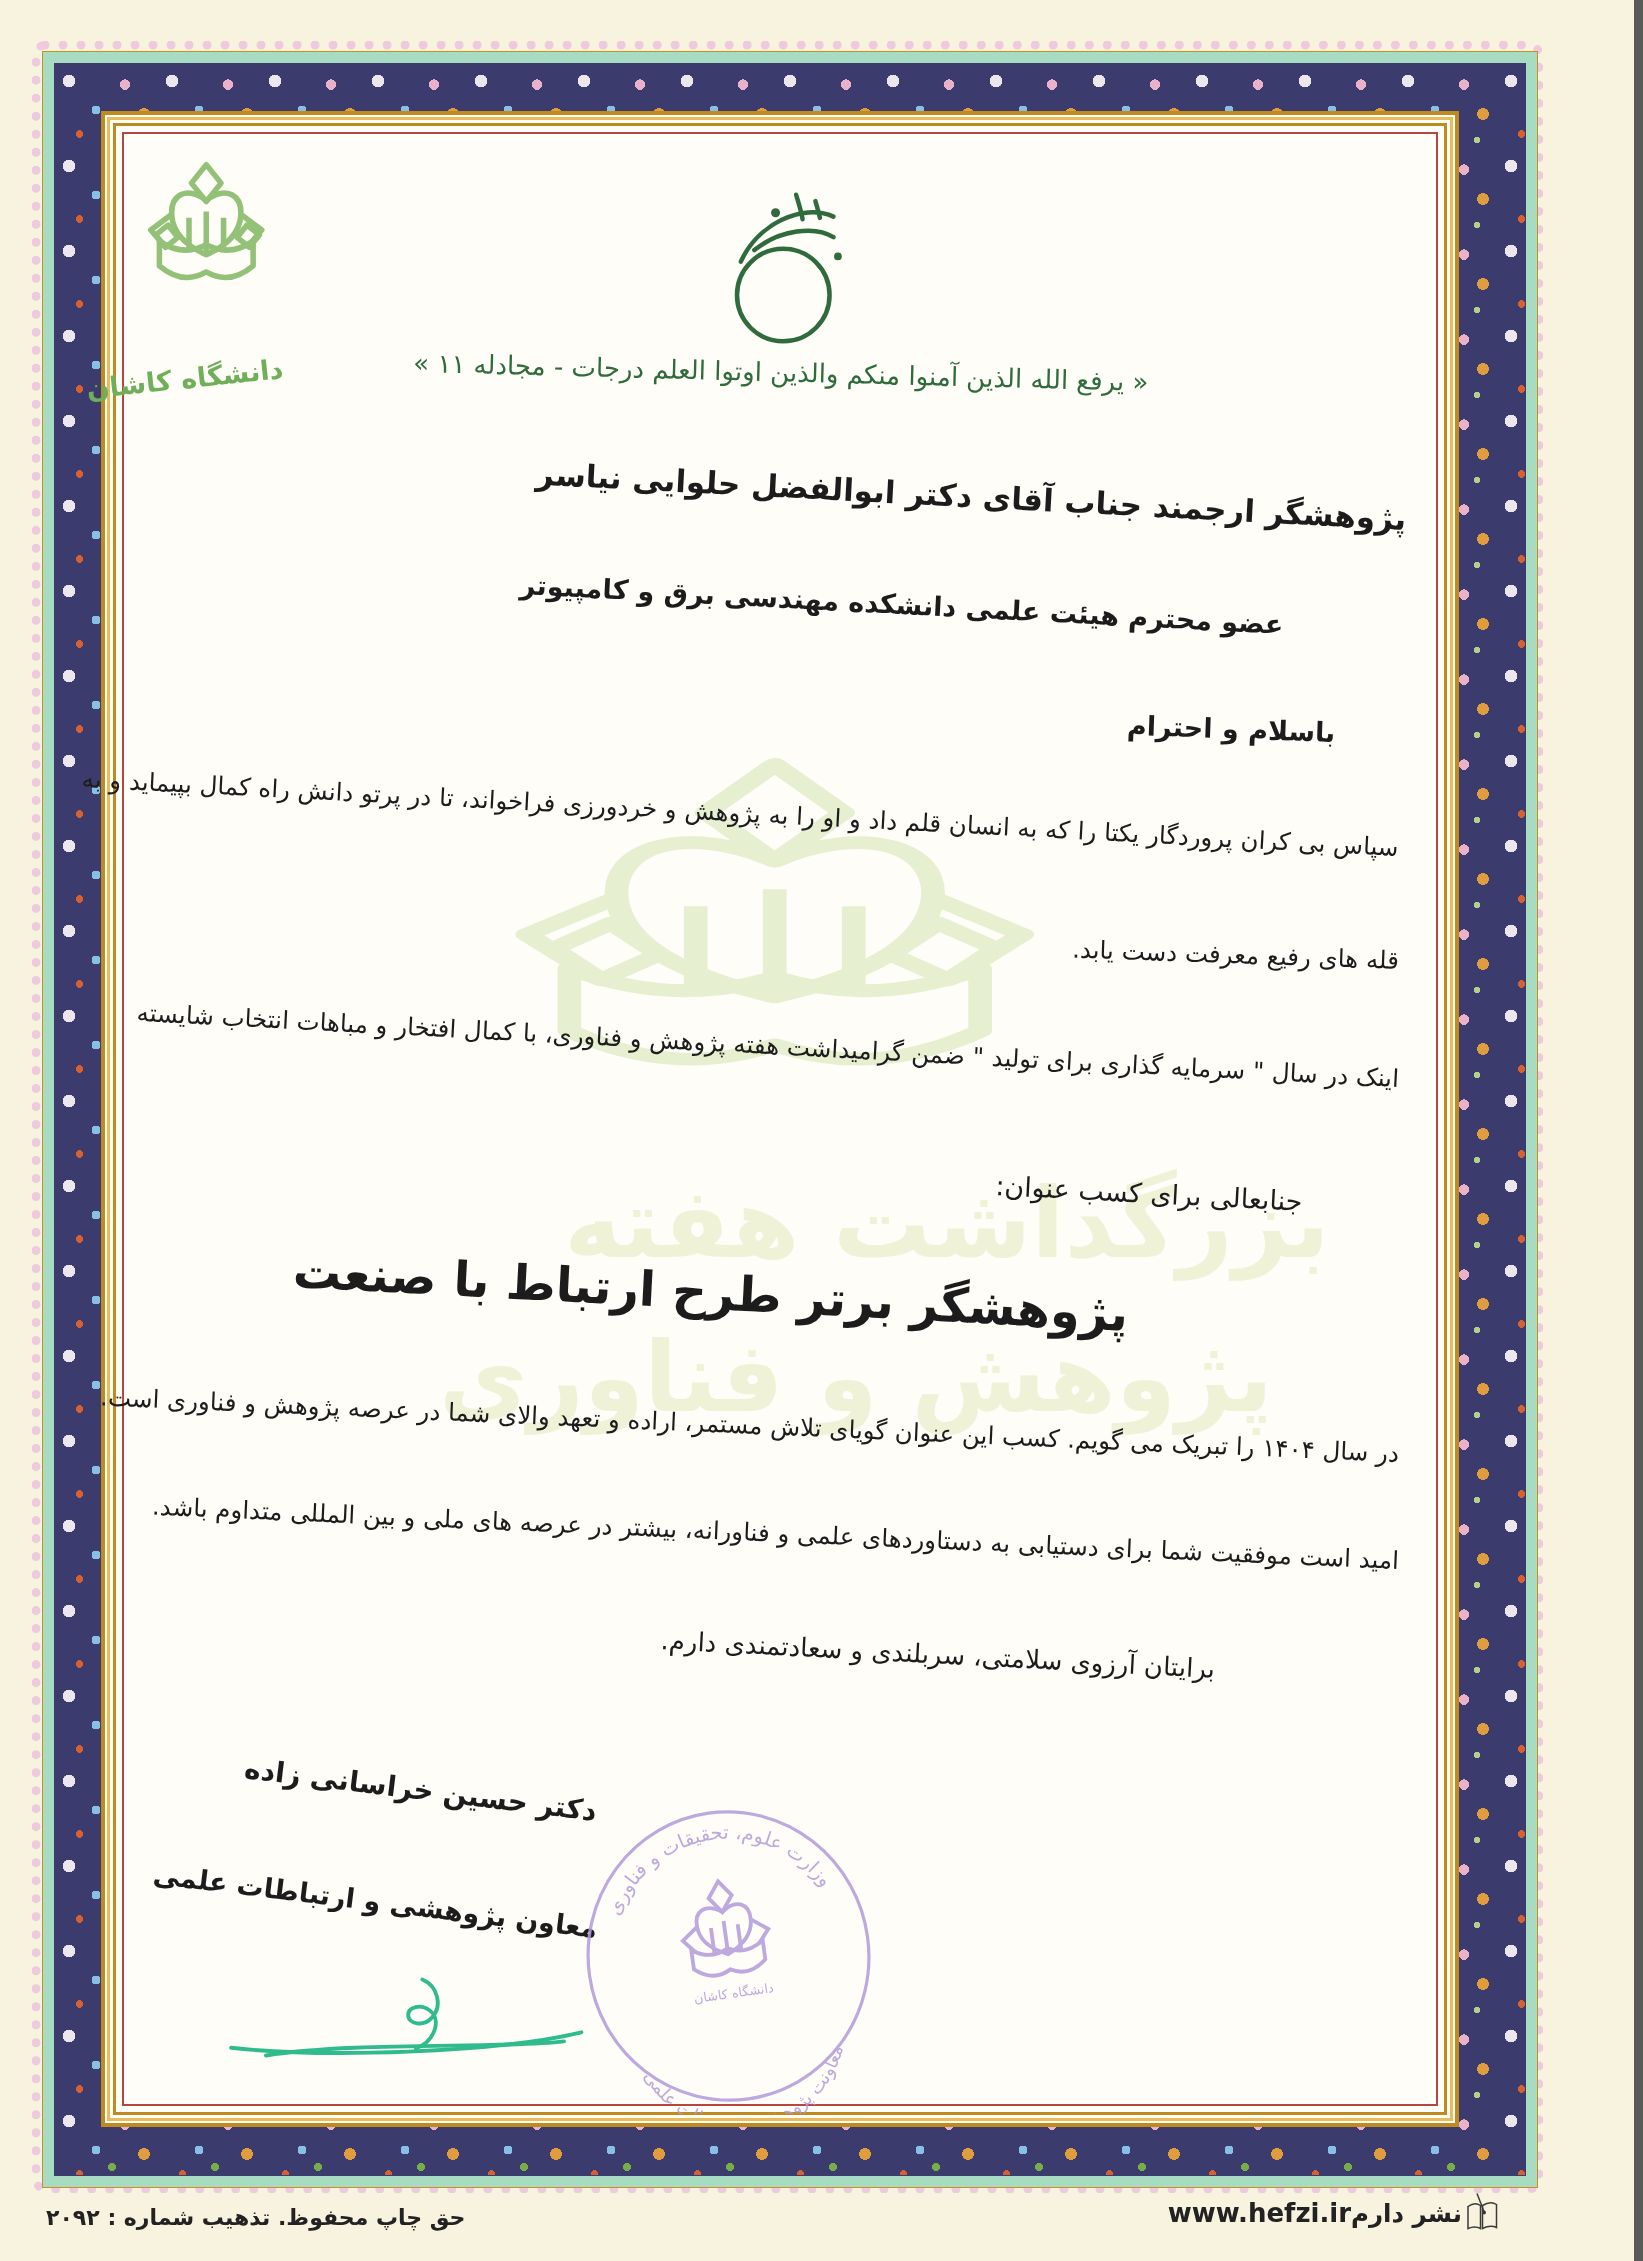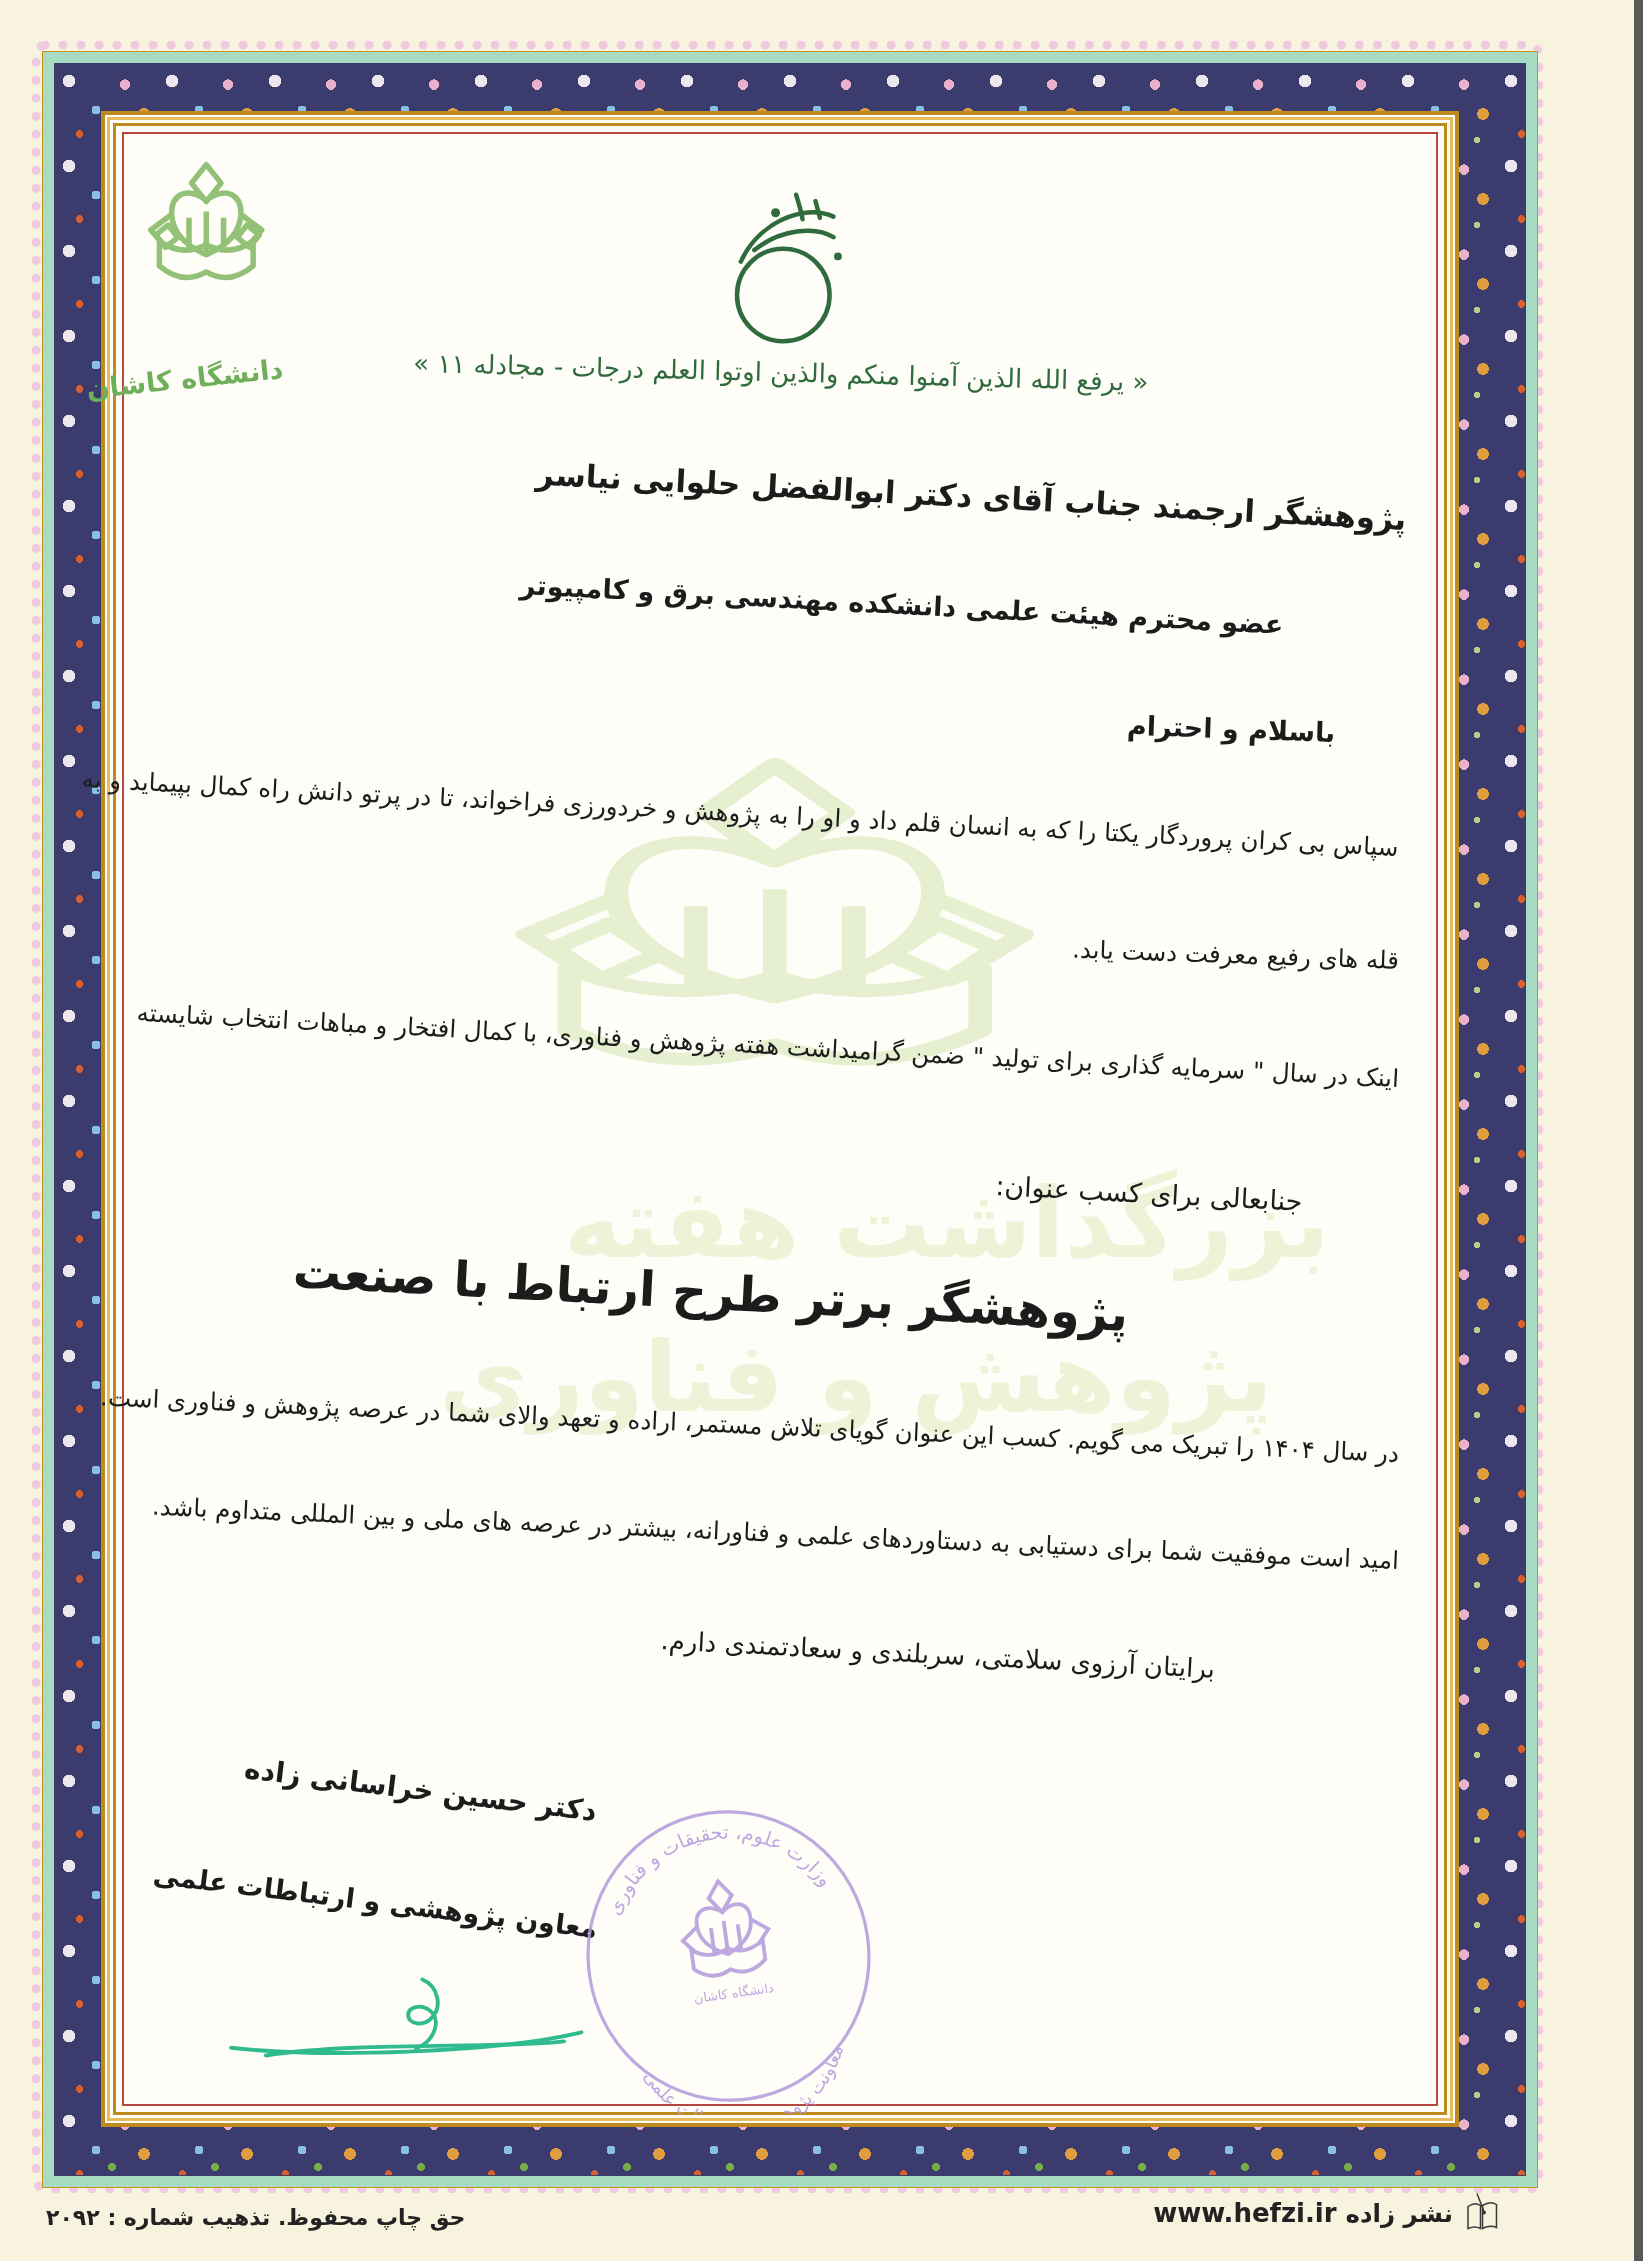--- a/index.html
+++ b/index.html
@@ -45,21 +45,21 @@
   .p2a{font-size:24.5px;top:1064px;right:245px;transform:rotate(3deg);}
   .p2b{font-size:27px;top:1186px;right:342px;transform:rotate(3deg);}
   .title{font-size:48px;font-weight:bold;top:1286px;right:516px;transform:rotate(3deg);}
   .p3{font-size:24.5px;top:1439px;right:245px;transform:rotate(2.5deg);}
   .p4{font-size:24.5px;top:1546px;right:245px;transform:rotate(2.5deg);}
   .p5{font-size:26px;top:1654px;right:429px;transform:rotate(3deg);}
   .sig-name{font-size:28px;font-weight:bold;top:1795px;right:1047px;transform:rotate(7deg);}
   .sig-role{font-size:27px;font-weight:bold;top:1913px;right:1047px;transform:rotate(7deg);}
   .foot-left{font-size:22px;font-weight:bold;top:2205px;left:46px;right:auto;color:#222;}
   .foot-right{position:absolute;z-index:4;top:2190px;right:142px;display:flex;align-items:center;
-     gap:9px;direction:ltr;}
+     direction:ltr;}
   .foot-url{font-size:26px;font-weight:bold;color:#222;}
   .foot-pub{font-size:24.5px;font-weight:bold;color:#222;direction:rtl;}
   svg{display:block;}
 </style>
 </head>
 <body>
 
 <div class="page">
 
   <div class="fringe-gold"></div>
@@ -161,21 +161,21 @@
       <text font-size="28" text-anchor="middle">
         <textPath href="#arc-bottom" xlink:href="#arc-bottom" startOffset="50%">معاونت پژوهشی و ارتباطات علمی</textPath>
       </text>
       <text x="240" y="310" font-size="20" text-anchor="middle">دانشگاه کاشان</text>
     </g>
   </svg>
 
   <div class="t foot-left">حق چاپ محفوظ. تذهیب شماره : ۲۰۹۲</div>
   <div class="foot-right">
     <span class="foot-url">www.hefzi.ir</span>
-    <span class="foot-pub">نشر زاده</span>
+    <span class="foot-pub">نشر دارم</span>
     <svg width="40" height="46" viewBox="0 0 80 90">
       <g fill="none" stroke="#3a3a3a" stroke-width="3">
         <path d="M12,32 q14,-10 25,-2 v46 q-11,-6 -25,0 z"></path>
         <path d="M41,30 q16,-10 28,-2 v46 q-12,-6 -28,2 z"></path>
         <path d="M30,6 l14,36"></path>
       </g>
       <circle cx="44" cy="44" r="4" fill="#3a3a3a"></circle>
     </svg>
   </div>
 

